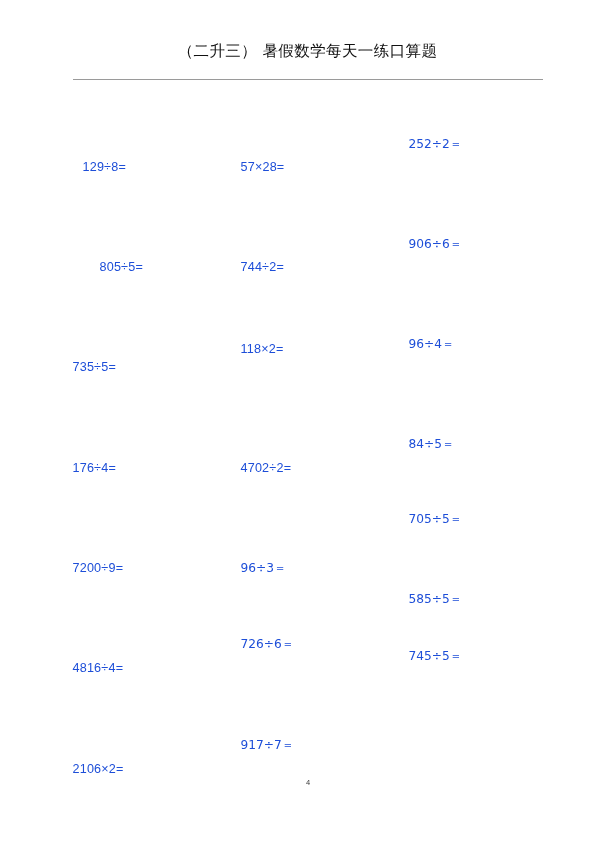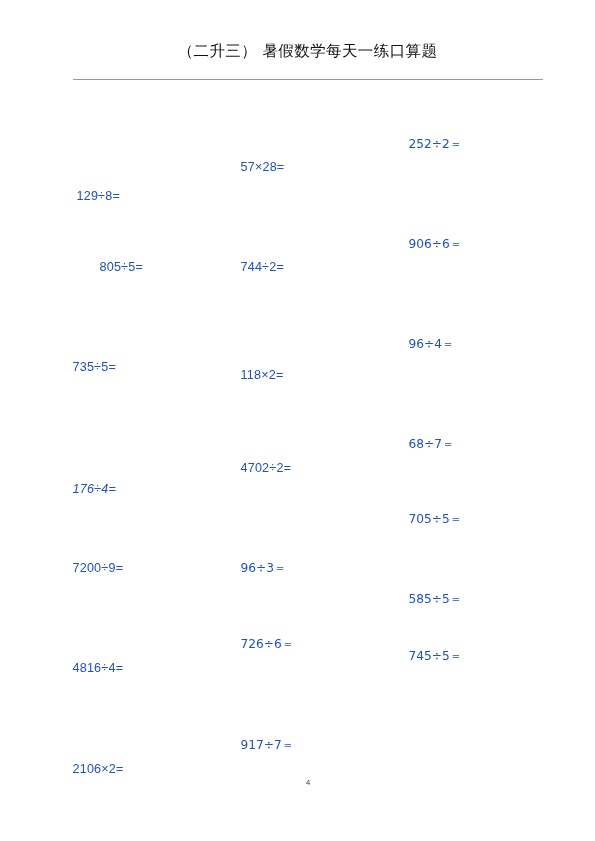--- a/index.html
+++ b/index.html
@@ -83,38 +83,38 @@
 </head>
 <body>
 
 <div class="page" style="background: rgb(255, 255, 255);">
 
   <div class="doc-title">（二升三） 暑假数学每天一练口算题</div>
 
   <div class="title-rule" style="background: rgb(154, 154, 154);"></div>
 
   <div class="problems">
-      <div class="problem sans" style="left: 66px; top: 160px; margin-top: 29px;">129÷8=</div>
+      <div class="problem sans" style="left: 72px; top: 160px;">129÷8=</div>
       <div class="problem sans" style="left: 62px; top: 260px; margin-left: 27px;">805÷5=</div>
       <div class="problem sans" style="left: 62px; top: 360px;">735÷5=</div>
-      <div class="problem sans" style="left: 62px; top: 482px; font-style: italic;">176÷4=</div>
+      <div class="problem sans" style="left: 62px; top: 461px;">176÷4=</div>
       <div class="problem sans" style="left: 62px; top: 561px;">7200÷9=</div>
       <div class="problem sans" style="left: 62px; top: 661px;">4816÷4=</div>
       <div class="problem sans" style="left: 62px; top: 762px;">2106×2=</div>
       <div class="problem sans" style="left: 230px; top: 160px;">57×28=</div>
       <div class="problem sans" style="left: 230px; top: 260px;">744÷2=</div>
-      <div class="problem sans" style="left: 230px; top: 368px;">118×2=</div>
+      <div class="problem sans" style="left: 230px; top: 342px;">118×2=</div>
       <div class="problem sans" style="left: 230px; top: 461px;">4702÷2=</div>
       <div class="problem narrow" style="left: 230px; top: 536px; margin-top: 24px;">96÷3＝</div>
       <div class="problem narrow" style="left: 230px; top: 636px;">726÷6＝</div>
       <div class="problem narrow" style="left: 230px; top: 737px;">917÷7＝</div>
       <div class="problem narrow" style="left: 398px; top: 136px;">252÷2＝</div>
       <div class="problem narrow" style="left: 398px; top: 236px;">906÷6＝</div>
       <div class="problem narrow" style="left: 398px; top: 336px;">96÷4＝</div>
-      <div class="problem narrow" style="left: 398px; top: 436px;">68÷7＝</div>
+      <div class="problem narrow" style="left: 398px; top: 436px;">84÷5＝</div>
       <div class="problem narrow" style="left: 398px; top: 511px;">705÷5＝</div>
       <div class="problem narrow" style="left: 398px; top: 591px;">585÷5＝</div>
       <div class="problem narrow" style="left: 398px; top: 648px;">745÷5＝</div>
     </div>
 
   <div class="page-number">4</div>
 
 </div>
 
 </body></html>

